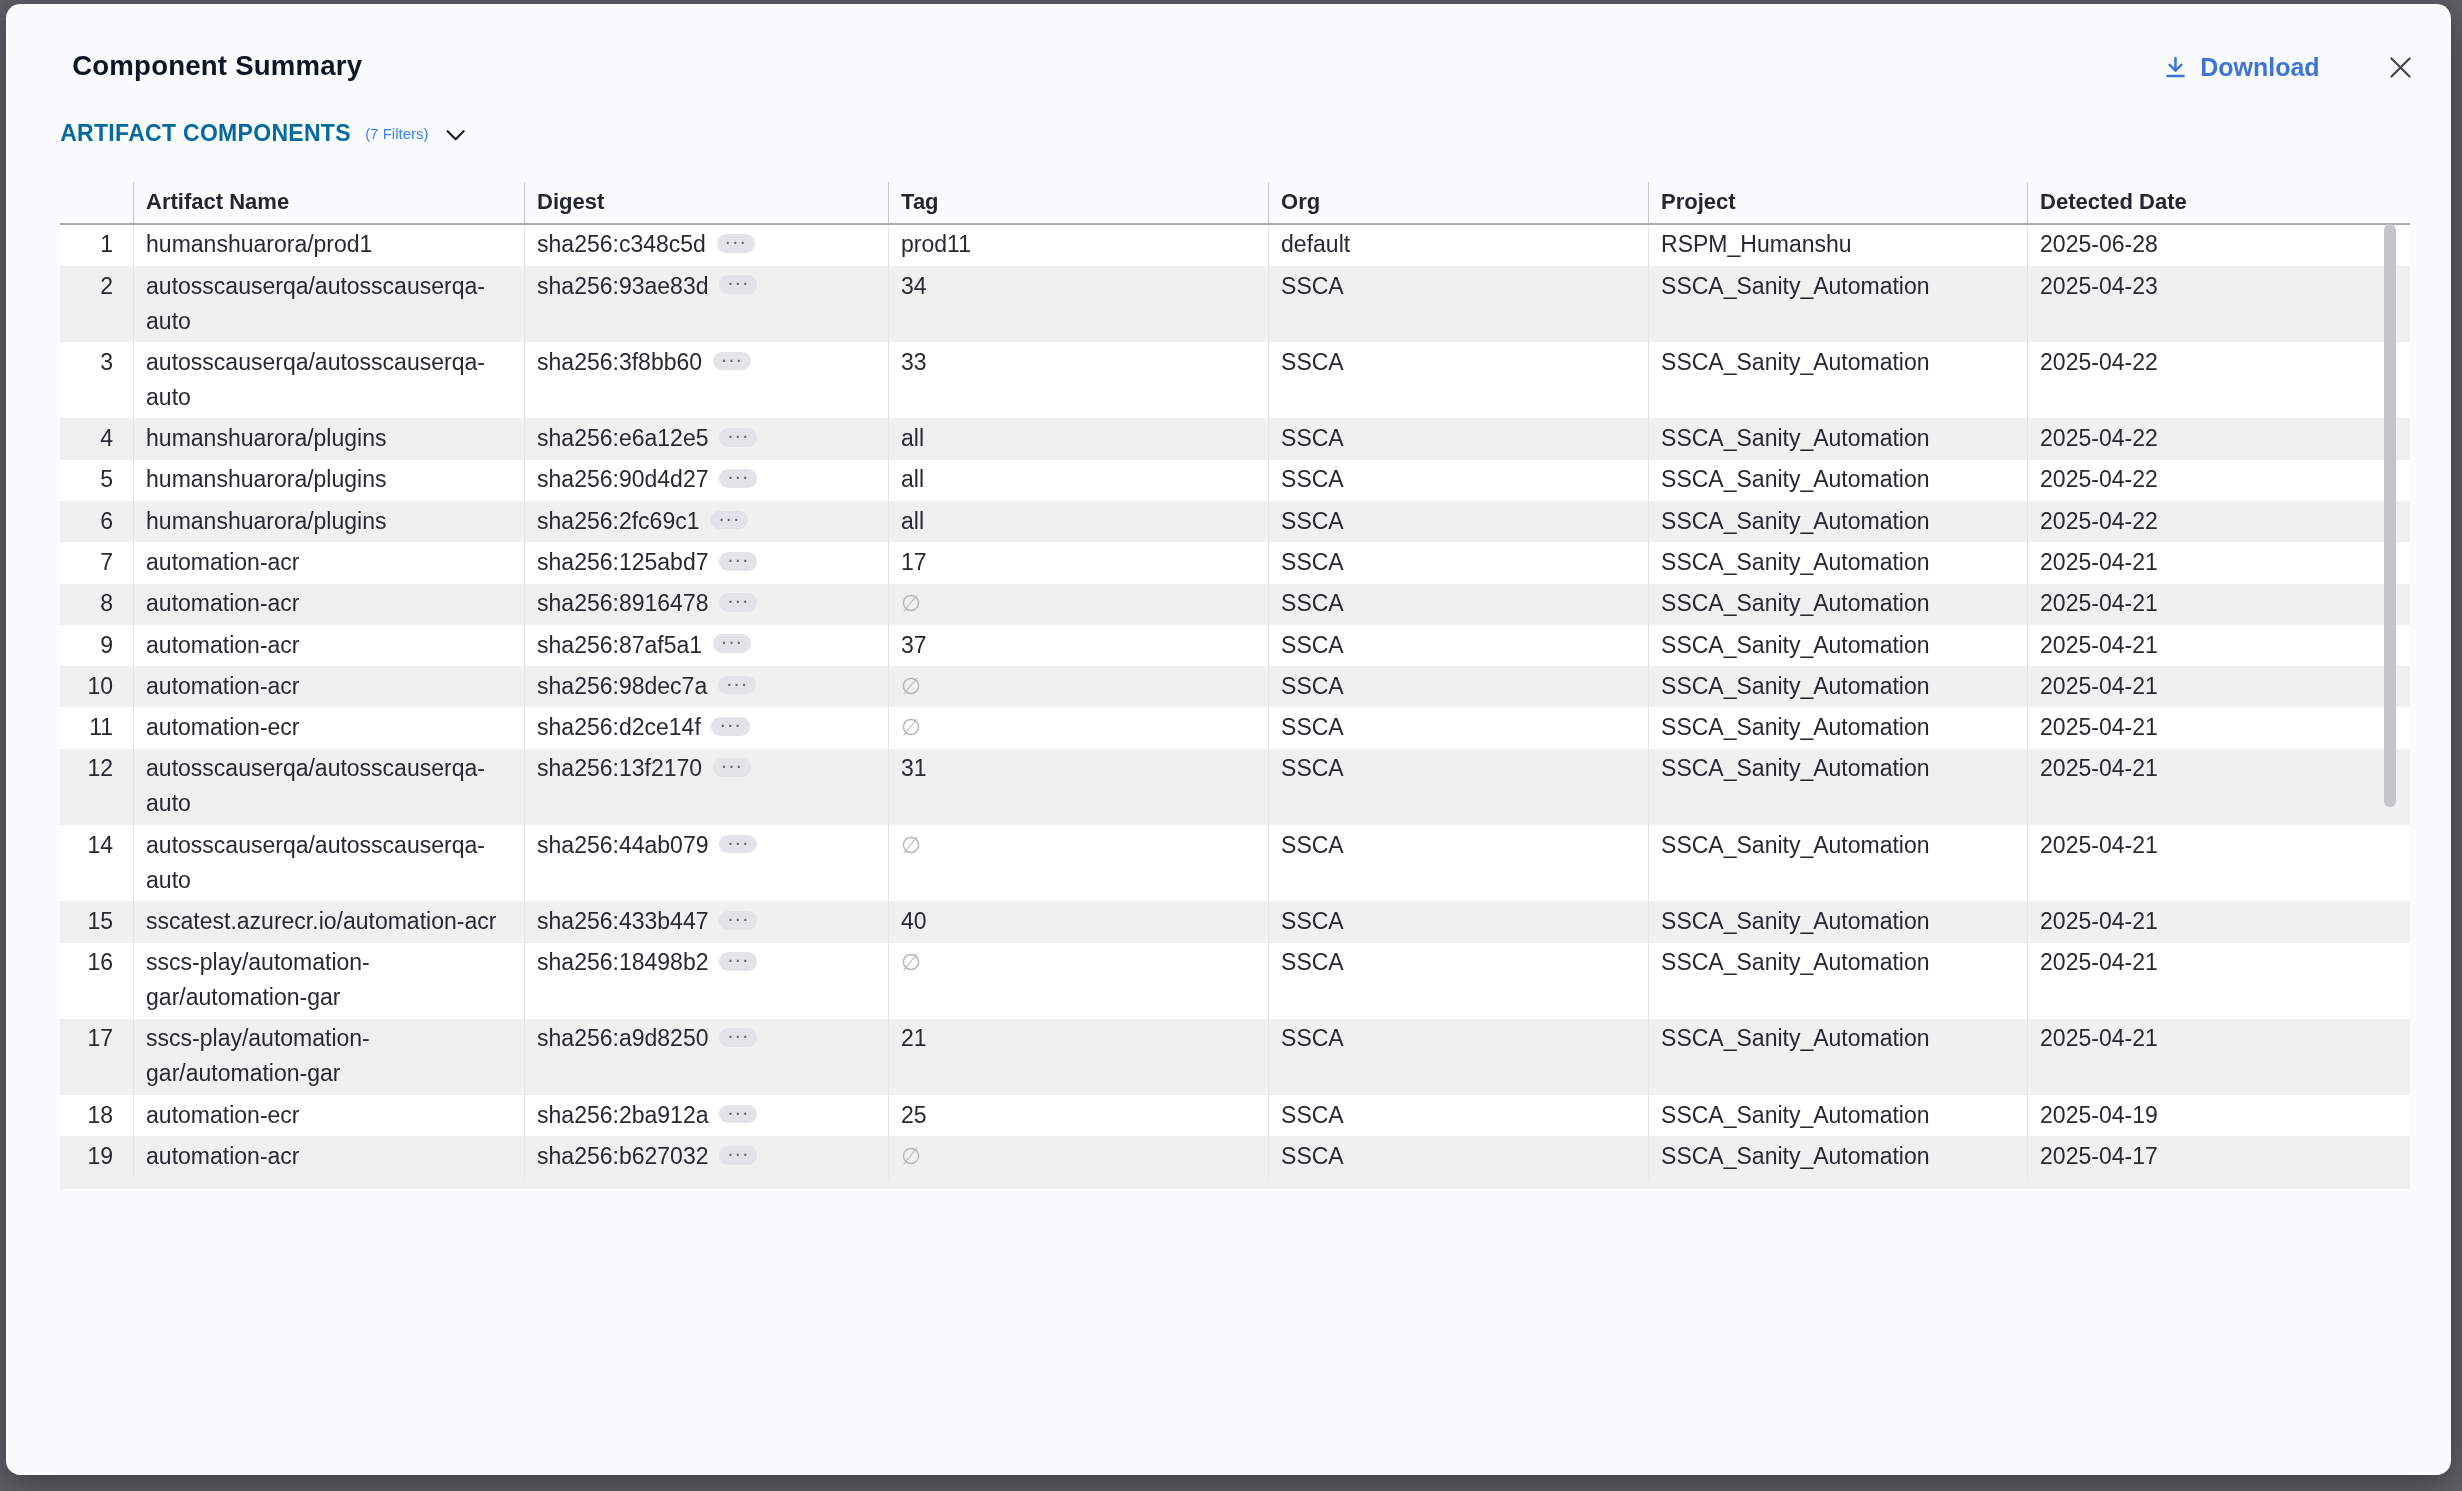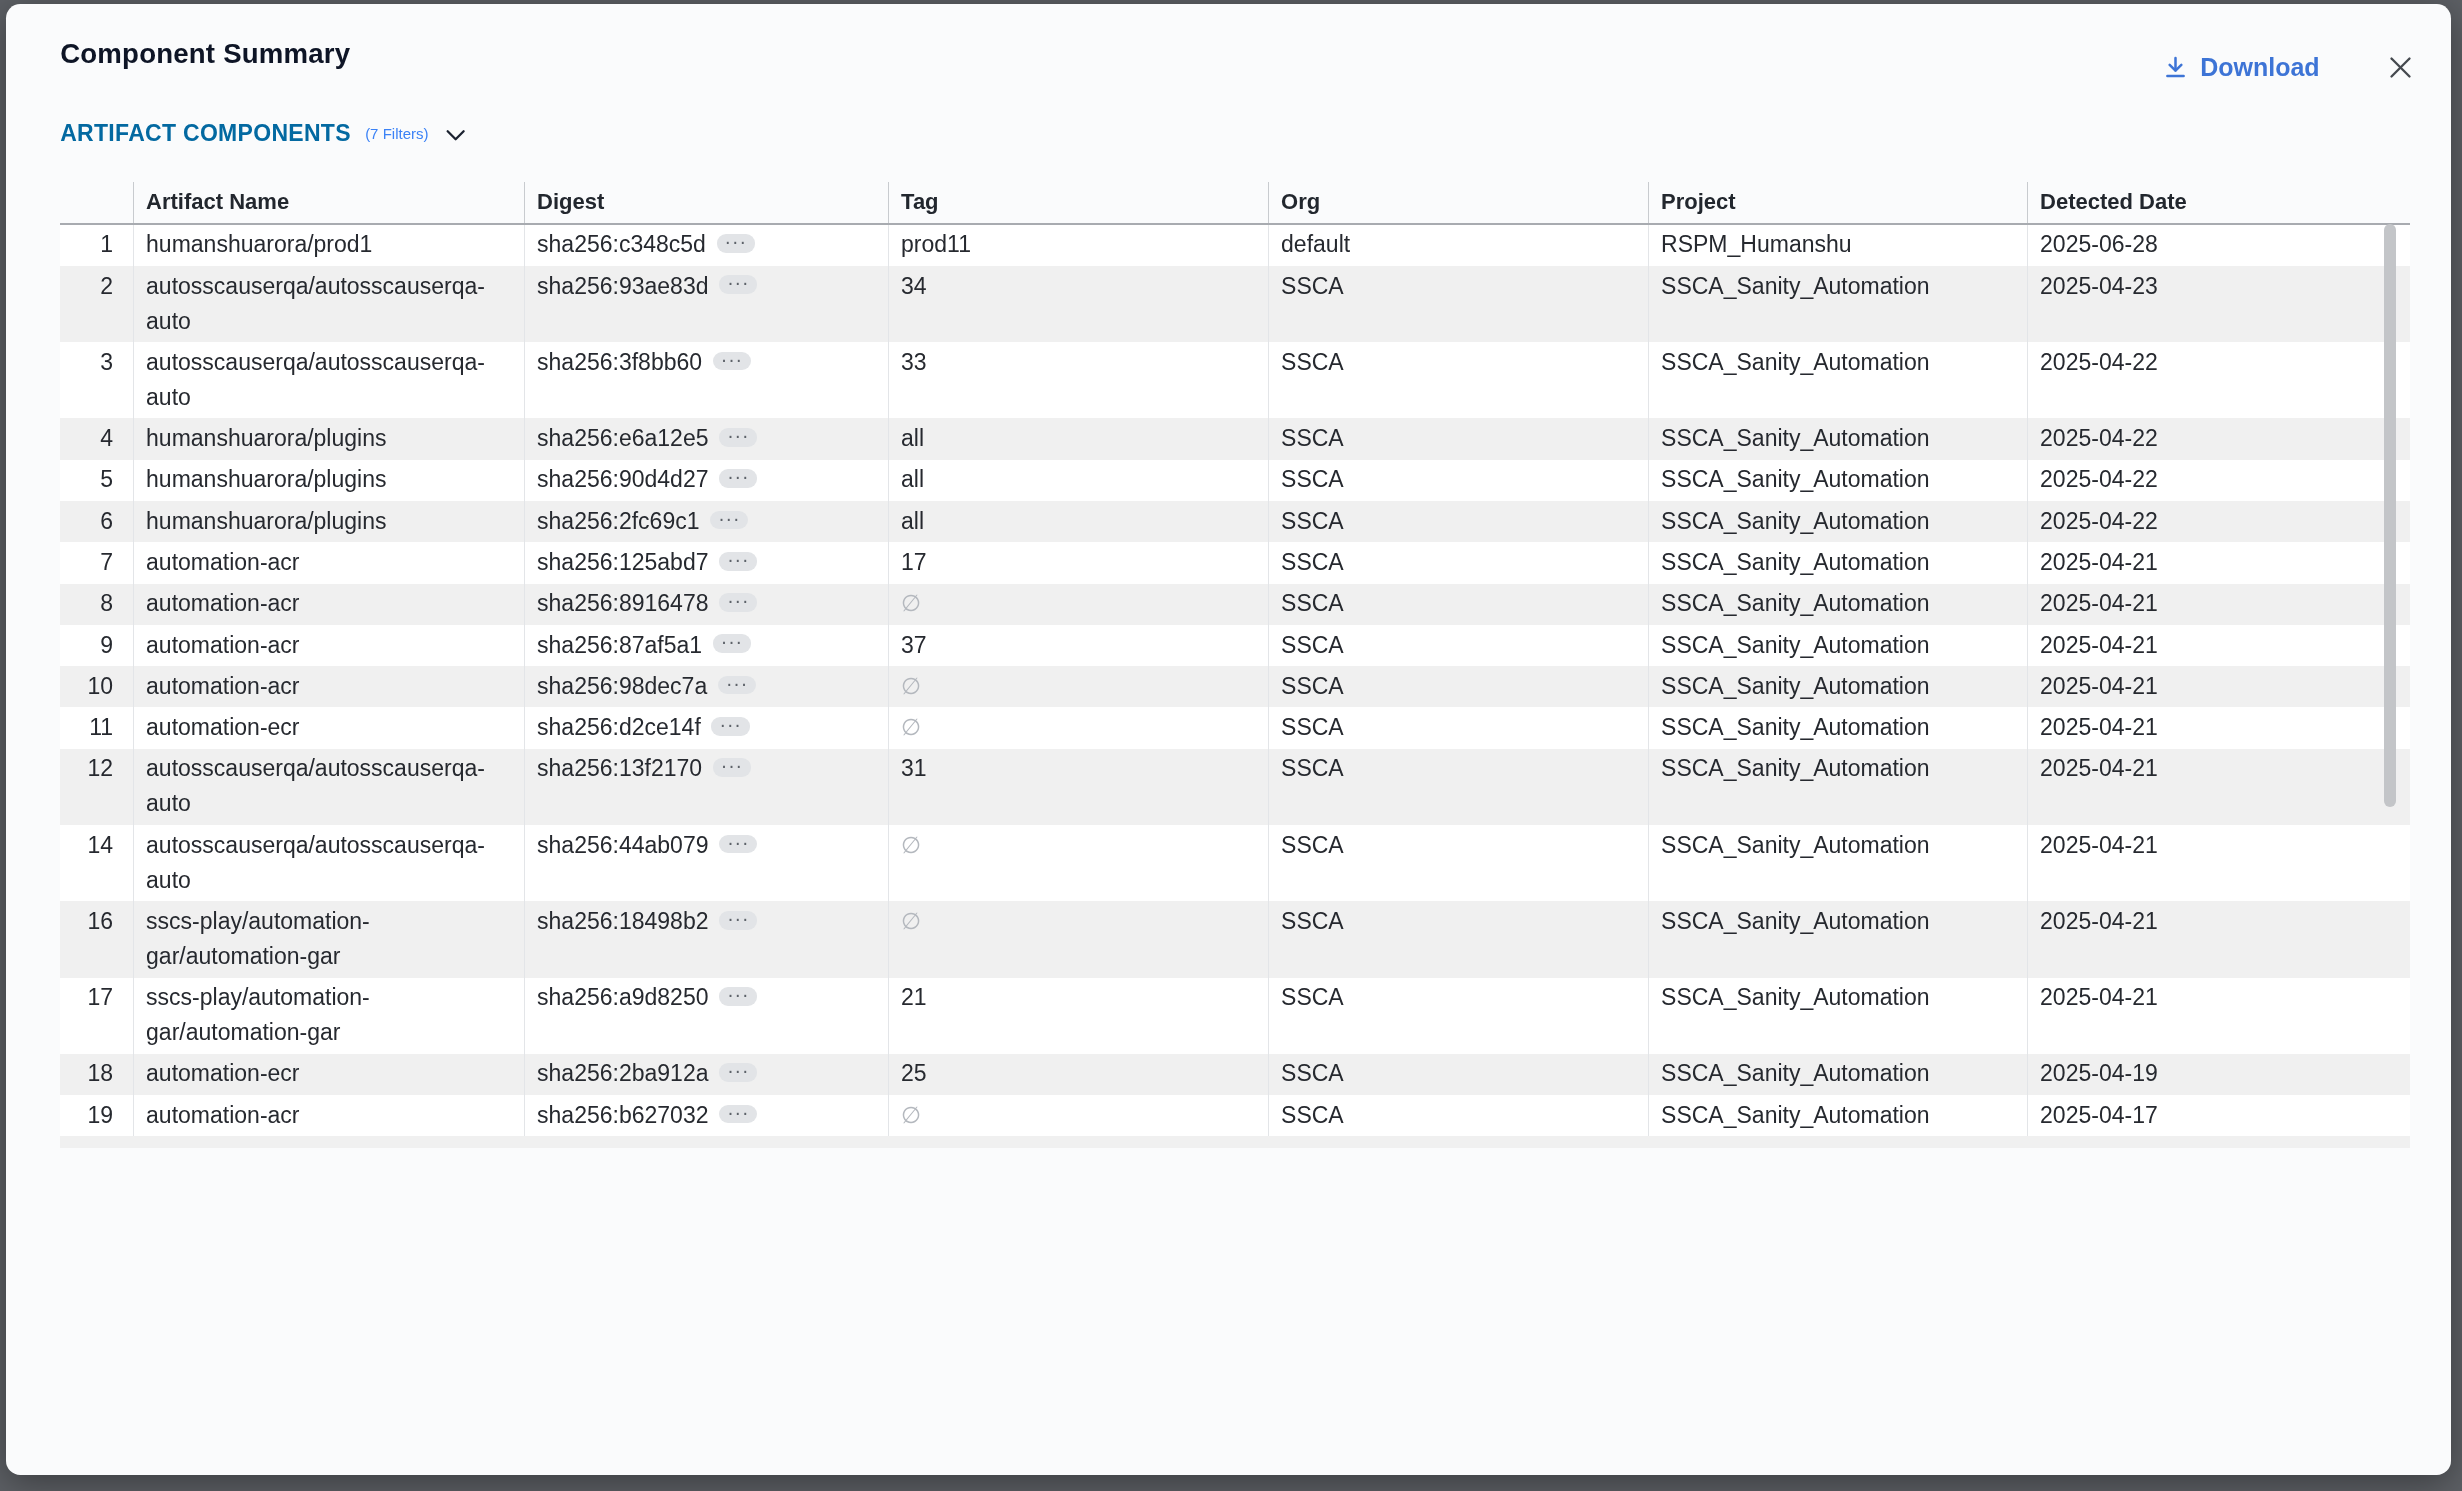--- a/index.html
+++ b/index.html
@@ -16,21 +16,21 @@
     background:#fafbfc;
     border-radius:14.2px;
     box-shadow:0 7.1px 36px rgba(0,0,0,.38);
   }
   
   .modal-header {
     position:absolute; top:34px; left:54px; right:35px;
     display:flex; align-items:flex-start; justify-content:space-between;
   }
   .page-title {
-    margin:0; font-size:27.6px; font-weight:700; color:#0e1526; letter-spacing:0.2px;
+    margin:12px; font-size:27.6px; font-weight:700; color:#0e1526; letter-spacing:0.2px;
   }
   .header-actions { display:flex; align-items:center; gap:66px; margin-top:14px; }
   .download-btn {
     display:flex; align-items:center; gap:11.6px;
     color:#3d74d6; font-size:25px; font-weight:700; cursor:pointer; user-select:none;
   }
   .download-btn svg { display:block; }
   .close-btn { cursor:pointer; padding:1.8px; line-height:0; }
   
   .section-header {
@@ -254,20 +254,29 @@
           <tr>
             <td>14</td>
             <td>autosscauserqa/autosscauserqa-auto</td>
             <td><span>sha256:44ab079</span><span class="digest-pill">···</span></td>
             <td class="empty-tag">∅</td>
             <td>SSCA</td>
             <td>SSCA_Sanity_Automation</td>
             <td>2025-04-21</td>
           </tr>
           <tr>
+            <td>15</td>
+            <td>sscatest.azurecr.io/automation-acr</td>
+            <td><span>sha256:433b447</span><span class="digest-pill">···</span></td>
+            <td>40</td>
+            <td>SSCA</td>
+            <td>SSCA_Sanity_Automation</td>
+            <td>2025-04-21</td>
+          </tr>
+          <tr>
             <td>16</td>
             <td>sscs-play/automation-gar/automation-gar</td>
             <td><span>sha256:18498b2</span><span class="digest-pill">···</span></td>
             <td class="empty-tag">∅</td>
             <td>SSCA</td>
             <td>SSCA_Sanity_Automation</td>
             <td>2025-04-21</td>
           </tr>
           <tr>
             <td>17</td>

